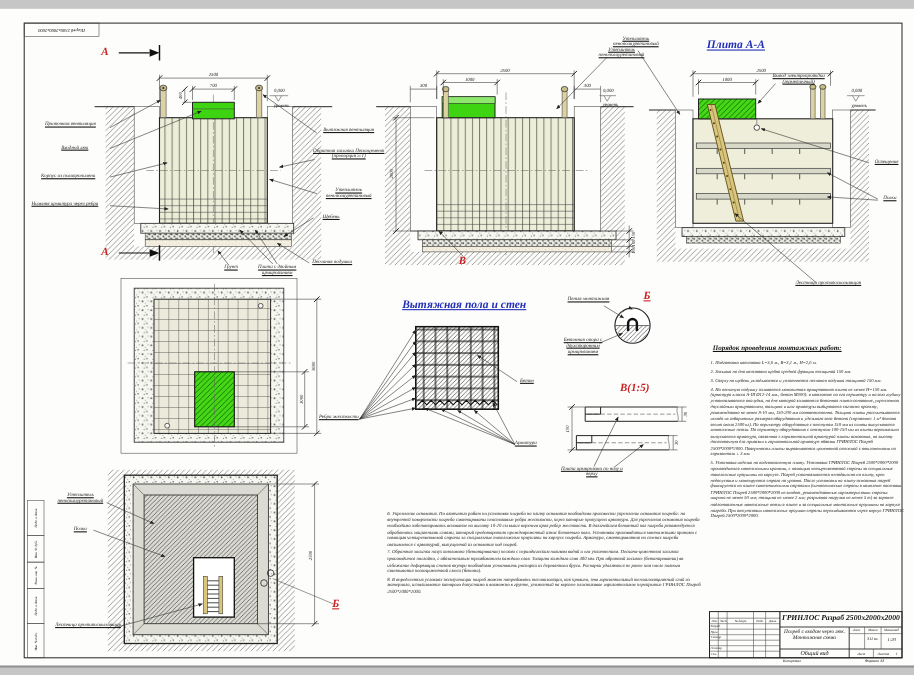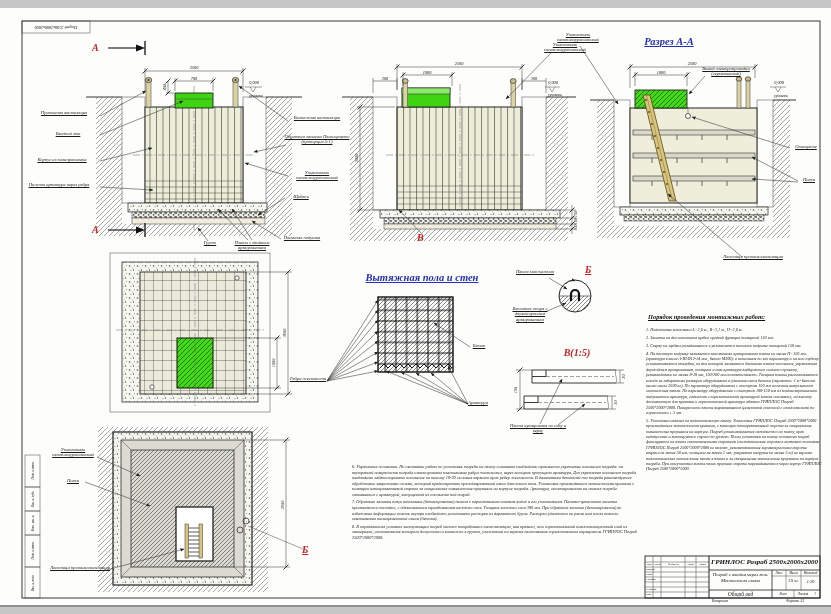--- a/index.html
+++ b/index.html
@@ -377,21 +377,21 @@
 <div class="lbl" style="left:284px;top:134px;width:66px;">Обратная засыпка Пескоцемент (пропорция 5:1)</div>
 <div class="lbl" style="left:288px;top:170px;width:58px;">Утеплитель пенополиуретановый</div>
 <div class="lbl" style="left:284px;top:194px;width:34px;">Щебень</div>
 <div class="lbl" style="left:276px;top:235px;width:52px;">Песчаная подушка</div>
 <div class="lbl" style="left:196px;top:240px;width:28px;">Грунт</div>
 <div class="lbl" style="left:224px;top:240px;width:56px;">Плита с двойным армированием</div>
 
 <div class="mark" style="left:417px;top:232px;">В</div>
 <div class="lbl" style="left:536px;top:42px;width:58px;">Утеплитель пенополиуретановый</div>
 
-<div class="bluetitle" style="left:634px;top:36px;width:70px;">Разрез А-А</div>
+<div class="bluetitle" style="left:634px;top:36px;width:70px;">Плита А-А</div>
 <div class="lbl" style="left:552px;top:32px;width:52px;">Утеплитель пенополиуретановый</div>
 <div class="lbl" style="left:700px;top:66px;width:52px;">Вывод электропроводки (герметичный)</div>
 <div class="lbl" style="left:786px;top:144px;width:40px;">Освещение</div>
 <div class="lbl" style="left:794px;top:177px;width:30px;">Полки</div>
 <div class="lbl" style="left:722px;top:254px;width:62px;">Лестница противоскользящая</div>
 
 <div class="lbl" style="left:42px;top:447px;width:62px;">Утеплитель пенополиуретановый</div>
 <div class="lbl" style="left:56px;top:478px;width:34px;">Полки</div>
 <div class="lbl" style="left:48px;top:565px;width:64px;">Лестница противоскользящая</div>
 <div class="mark u" style="left:302px;top:544px;">Б</div>

